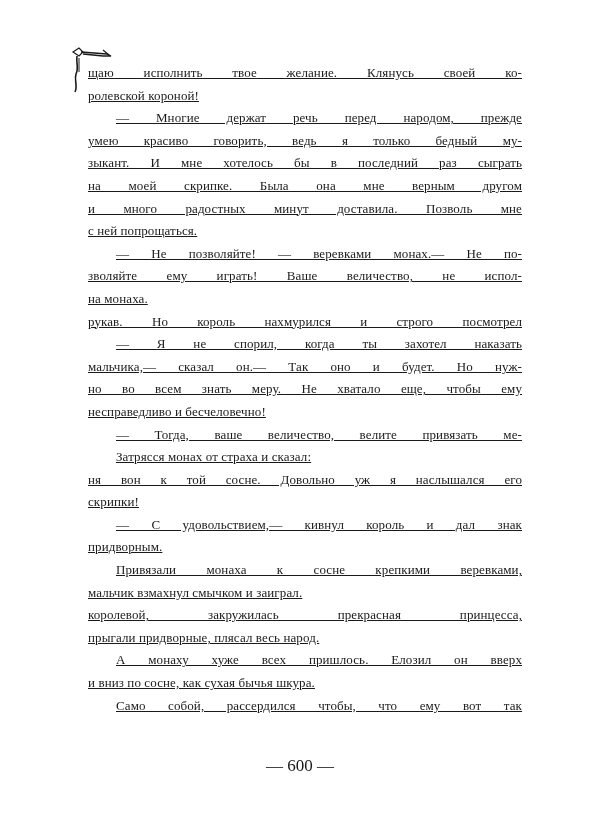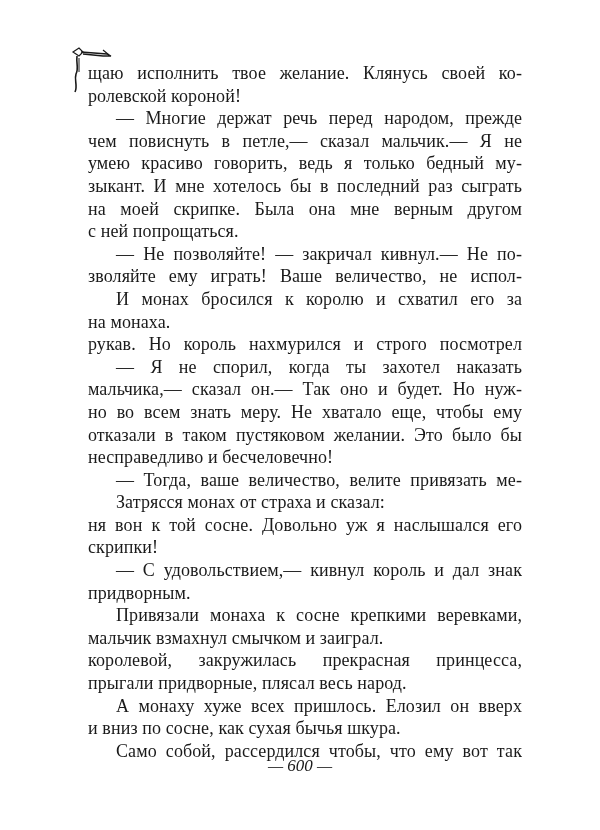--- a/index.html
+++ b/index.html
@@ -1,65 +1,64 @@
 <!DOCTYPE html>
 <html><head>
 <meta charset="utf-8">
 <style>
   html, body { margin:0; padding:0; background:#ffffff; }
   body { width:600px; height:830px; position:relative; overflow:hidden; }
   .page { position:absolute; left:88px; top:62px; width:434px; }
   .ornament { position:absolute; left:67px; top:46px; width:46px; height:48px; }
   .line {
     font-family: "Liberation Serif", serif;
-    font-size: 18px;
+    font-size: 13px;
     line-height: 22.6px;
     height: 22.6px;
     color:#1a1a1a;
     white-space: nowrap;
     text-align: justify;
     text-align-last: justify;
     letter-spacing: 0.1px;
+    text-decoration: underline;
   }
   .line.last { text-align-last: left; }
   .line.indent { padding-left: 28px; box-sizing:border-box; }
   .folio {
     position:absolute; left:0; width:600px; top:756px; text-align:center;
-    font-family: "Liberation Serif", serif; font-style: italic; font-size: 17px; color:#1a1a1a;
+    font-family: "Liberation Serif", serif; font-size: 17px; color:#1a1a1a;
   }
 </style>
 </head>
 <body>
 
 <svg class="ornament" viewBox="0 0 46 48">
   <path d="M6 6 L12 2 L16 6 L12 10 Z" fill="none" stroke="#1a1a1a" stroke-width="1.2"></path>
   <path d="M14 6 L40 8 L44 10 L36 10 L16 8" fill="none" stroke="#1a1a1a" stroke-width="1.3"></path>
   <path d="M36 4 L42 9" stroke="#1a1a1a" stroke-width="1.2"></path>
   <path d="M10 10 C9 18 12 22 9 28 C7 34 11 40 8 46" fill="none" stroke="#1a1a1a" stroke-width="1.6"></path>
   <path d="M12 12 L12 26" stroke="#1a1a1a" stroke-width="1"></path>
 </svg>
 
 <div class="page" id="page">
     <div class="line">щаю исполнить твое желание. Клянусь своей ко-</div>
     <div class="line last">ролевской короной!</div>
     <div class="line indent">— Многие держат речь перед народом, прежде</div>
-    <div class="line">чем повиснуть в петле,— сказал мальчик.— Я не</div>
     <div class="line">умею красиво говорить, ведь я только бедный му-</div>
     <div class="line">зыкант. И мне хотелось бы в последний раз сыграть</div>
     <div class="line">на моей скрипке. Была она мне верным другом</div>
+    <div class="line">и много радостных минут доставила. Позволь мне</div>
     <div class="line last">с ней попрощаться.</div>
-    <div class="line indent">— Не позволяйте! — закричал кивнул.— Не по-</div>
+    <div class="line indent">— Не позволяйте! — веревками монах.— Не по-</div>
     <div class="line">зволяйте ему играть! Ваше величество, не испол-</div>
-    <div class="line indent">И монах бросился к королю и схватил его за</div>
     <div class="line last">на монаха.</div>
     <div class="line">рукав. Но король нахмурился и строго посмотрел</div>
     <div class="line indent">— Я не спорил, когда ты захотел наказать</div>
     <div class="line">мальчика,— сказал он.— Так оно и будет. Но нуж-</div>
     <div class="line">но во всем знать меру. Не хватало еще, чтобы ему</div>
-    <div class="line">отказали в таком пустяковом желании. Это было бы</div>
     <div class="line last">несправедливо и бесчеловечно!</div>
     <div class="line indent">— Тогда, ваше величество, велите привязать ме-</div>
     <div class="line indent last">Затрясся монах от страха и сказал:</div>
     <div class="line">ня вон к той сосне. Довольно уж я наслышался его</div>
     <div class="line last">скрипки!</div>
     <div class="line indent">— С удовольствием,— кивнул король и дал знак</div>
     <div class="line last">придворным.</div>
     <div class="line indent">Привязали монаха к сосне крепкими веревками,</div>
     <div class="line last">мальчик взмахнул смычком и заиграл.</div>
     <div class="line">королевой, закружилась прекрасная принцесса,</div>

